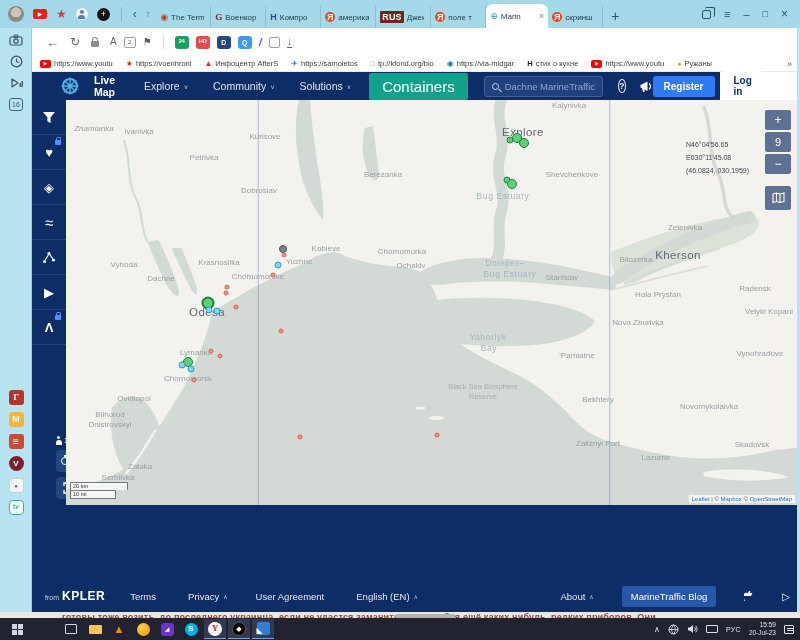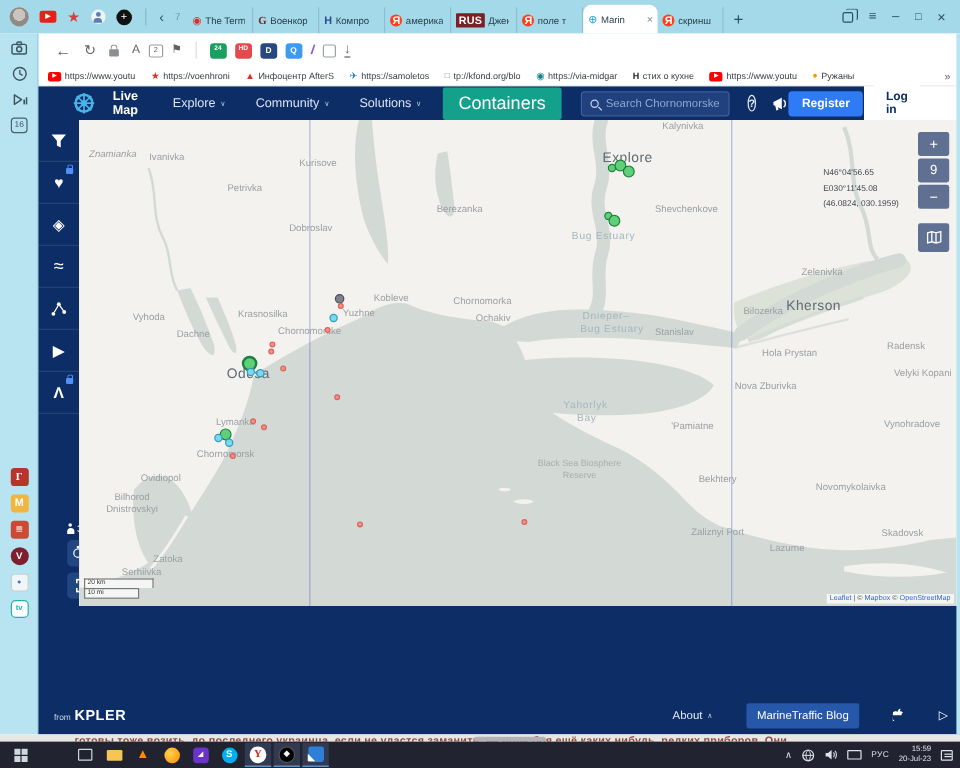--- a/index.html
+++ b/index.html
@@ -406,21 +406,21 @@
         </div>
 
         <div class="nav-item">
           <span>Solutions</span>
           <span class="chev">∨</span>
         </div>
       </div>
     <span class="btn-containers">Containers</span>
     <span class="searchbox">
       <span class="ic-search"></span>
-      <span class="searchph">Search Chornomorske</span>
+      <span class="searchph">Dachne MarineTraffic</span>
     </span>
     <span class="helpbtn">?</span>
     <span class="megaphone">
       <svg width="14" height="13" viewBox="0 0 14 13">
           <path d="M1.5,5 L8.5,1.5 V11 L1.5,7.5 Z" fill="#fff"></path>
           <path d="M10,3.5 C12,4.8 12,8 10,9.3" fill="none" stroke="#fff" stroke-width="1.2"></path>
           <path d="M3,8 L4,12 L5.8,11.5 L5,8.5" fill="#fff"></path>
         </svg>
     </span>
     <span class="btn-register">Register</span>
@@ -602,20 +602,42 @@
 
     <div class="attrib"><span class="lk">Leaflet</span><span class="sp"> | © </span><span class="lk">Mapbox</span><span class="sp"> © </span><span class="lk">OpenStreetMap</span></div>
   </div>
 
   <div id="mtbottom">
     <div class="footer-row">
       <span class="brand">
         <span class="pre">from</span>
         <span class="name">KPLER</span>
       </span>
+      <span class="flinks">
+
+          <span class="flink">
+            <span>Terms</span>
+            <span class="chev"></span>
+          </span>
+
+          <span class="flink">
+            <span>Privacy</span>
+            <span class="chev">∧</span>
+          </span>
+
+          <span class="flink">
+            <span>User Agreement</span>
+            <span class="chev"></span>
+          </span>
+
+          <span class="flink">
+            <span>English (EN)</span>
+            <span class="chev">∧</span>
+          </span>
+        </span>
       <span class="fright">
         <span class="flink">
             <span>About</span>
             <span class="chev">∧</span>
           </span>
         <span class="blogbox">MarineTraffic Blog</span>
         <span class="storeic">
           <svg width="10" height="12" viewBox="0 0 12 14">
               <path d="M8.1,3.3c.6-.7,1-1.7.9-2.6-.9,0-1.9.6-2.5,1.3-.5.6-1,1.7-.9,2.6 1,.1,1.9-.5,2.5-1.3zm2.1,5.1c0-2.1,1.7-3.1,1.8-3.2-1-1.4-2.5-1.6-3-1.6-1.3-.1-2.5.8-3.1.8-.6,0-1.6-.8-2.7-.8-1.4,0-2.7.8-3.4,2.1-1.4,2.5-.4,6.1 1.1,8.1.7 1,1.5 2.1,2.6 2-1.1 0-1.5-.7-2.7-.7s-1.6.7-2.7.7-1.9-1-2.5-2c-.8-1.1-1.1-2.1-1.1-2.2 0 0-2.2-.8-2.2-3.2z" fill="#fff" transform="scale(0.85)"></path>
             </svg>

